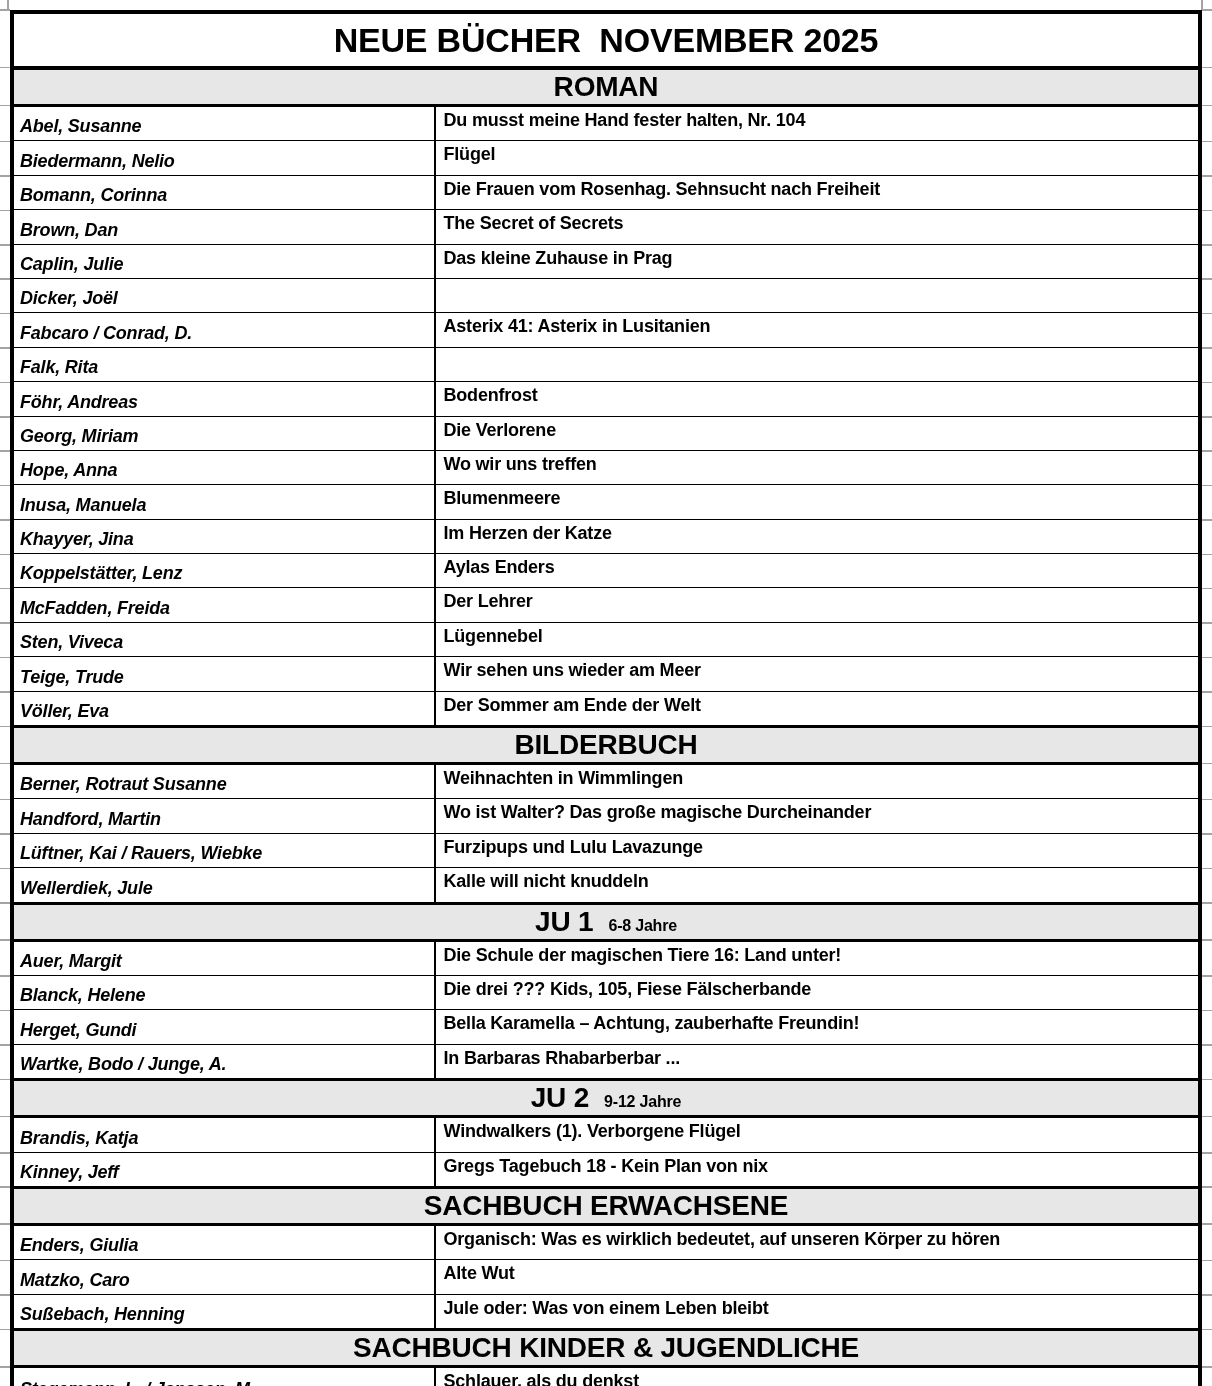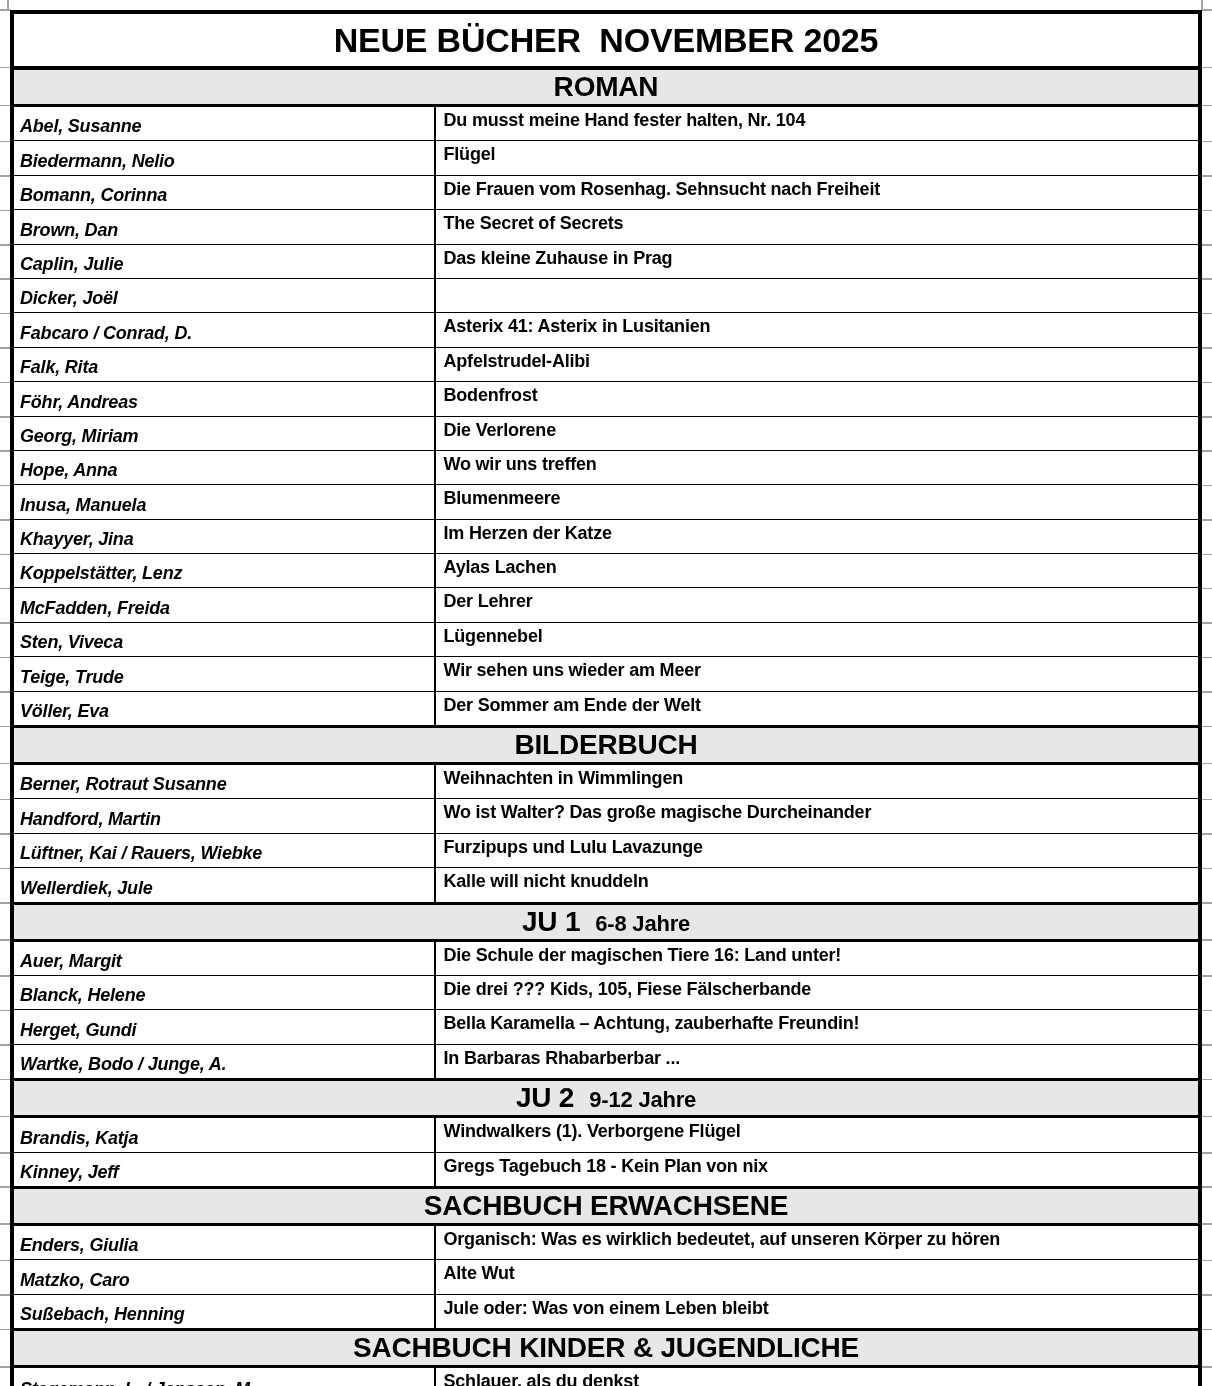--- a/index.html
+++ b/index.html
@@ -44,21 +44,21 @@
 
   .section-row {
     height: 39px;
     background: #e7e7e7;
     border-top: 2px solid #000;
     border-bottom: 3px solid #000;
     display: flex; align-items: baseline; justify-content: center;
     position: relative;
   }
   .sec-label { font-size: 28px; line-height: 34px; text-align: center; }
-  .sec-sub   { font-size: 22px; margin-left: 15px; }
+  .sec-sub   { font-size: 16px; margin-left: 15px; }
 
   .row {
     display: flex;
     height: 34.4px;
     border-bottom: 1.8px solid #000;
     position: relative;
     background: #fff;
   }
   .btable > .row:last-child { border-bottom: none; }
 
@@ -166,23 +166,20 @@
     </div>
     <div class="cell booktitle">
       <span>Asterix 41: Asterix in Lusitanien</span>
     </div>
   </div>
 
   <div class="row">
     <div class="cell author">
       <span>Falk, Rita</span>
     </div>
-    <div class="cell booktitle">
-      <span>Apfelstrudel-Alibi</span>
-    </div>
   </div>
 
   <div class="row">
     <div class="cell author">
       <span>Föhr, Andreas</span>
     </div>
     <div class="cell booktitle">
       <span>Bodenfrost</span>
     </div>
   </div>
@@ -221,21 +218,21 @@
     <div class="cell booktitle">
       <span>Im Herzen der Katze</span>
     </div>
   </div>
 
   <div class="row">
     <div class="cell author">
       <span>Koppelstätter, Lenz</span>
     </div>
     <div class="cell booktitle">
-      <span>Aylas Lachen</span>
+      <span>Aylas Enders</span>
     </div>
   </div>
 
   <div class="row">
     <div class="cell author">
       <span>McFadden, Freida</span>
     </div>
     <div class="cell booktitle">
       <span>Der Lehrer</span>
     </div>

